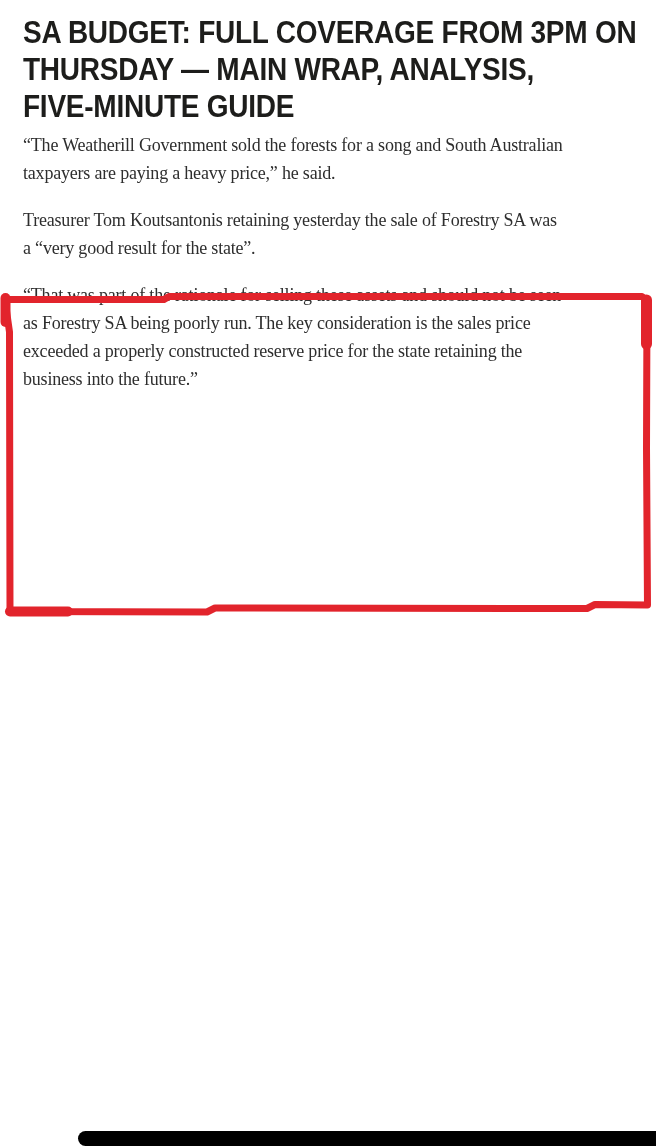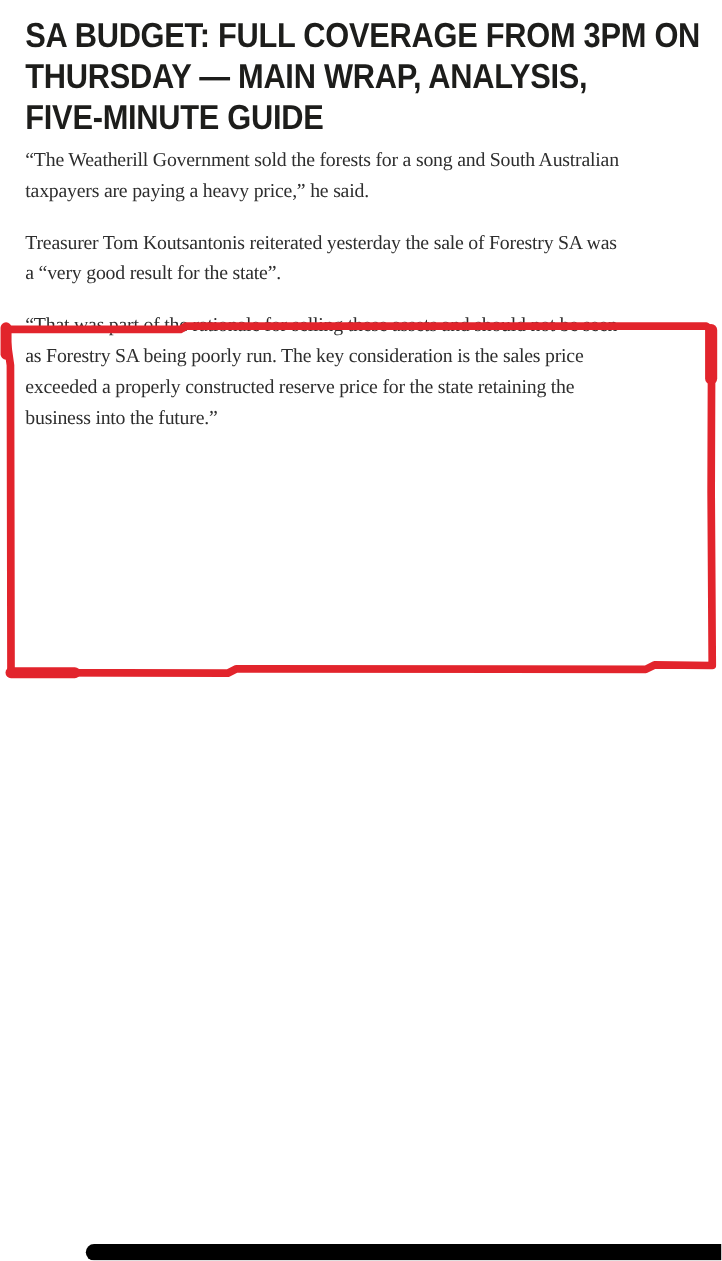--- a/index.html
+++ b/index.html
@@ -51,21 +51,21 @@
 
   <main class="article">
     <h1 class="headline">SA BUDGET: FULL COVERAGE FROM 3PM ON
 THURSDAY — MAIN WRAP, ANALYSIS,
 FIVE-MINUTE GUIDE</h1>
 
     <p class="para">“The Weatherill Government sold the forests for a song and South Australian
 taxpayers are paying a heavy price,” he said.</p>
 
 
-    <p class="para">Treasurer Tom Koutsantonis reiterated yesterday the sale of Forestry SA was
+    <p class="para">Treasurer Tom Koutsantonis retaining yesterday the sale of Forestry SA was
 a “very good result for the state”.</p>
 
 
     <p class="para">“That was part of the rationale for selling these assets and should not be seen
 as Forestry SA being poorly run. The key consideration is the sales price
 exceeded a properly constructed reserve price for the state retaining the
 business into the future.”</p>
   </main>
 
   <svg class="annotation-svg" width="656" height="340" viewBox="0 0 656 340">

